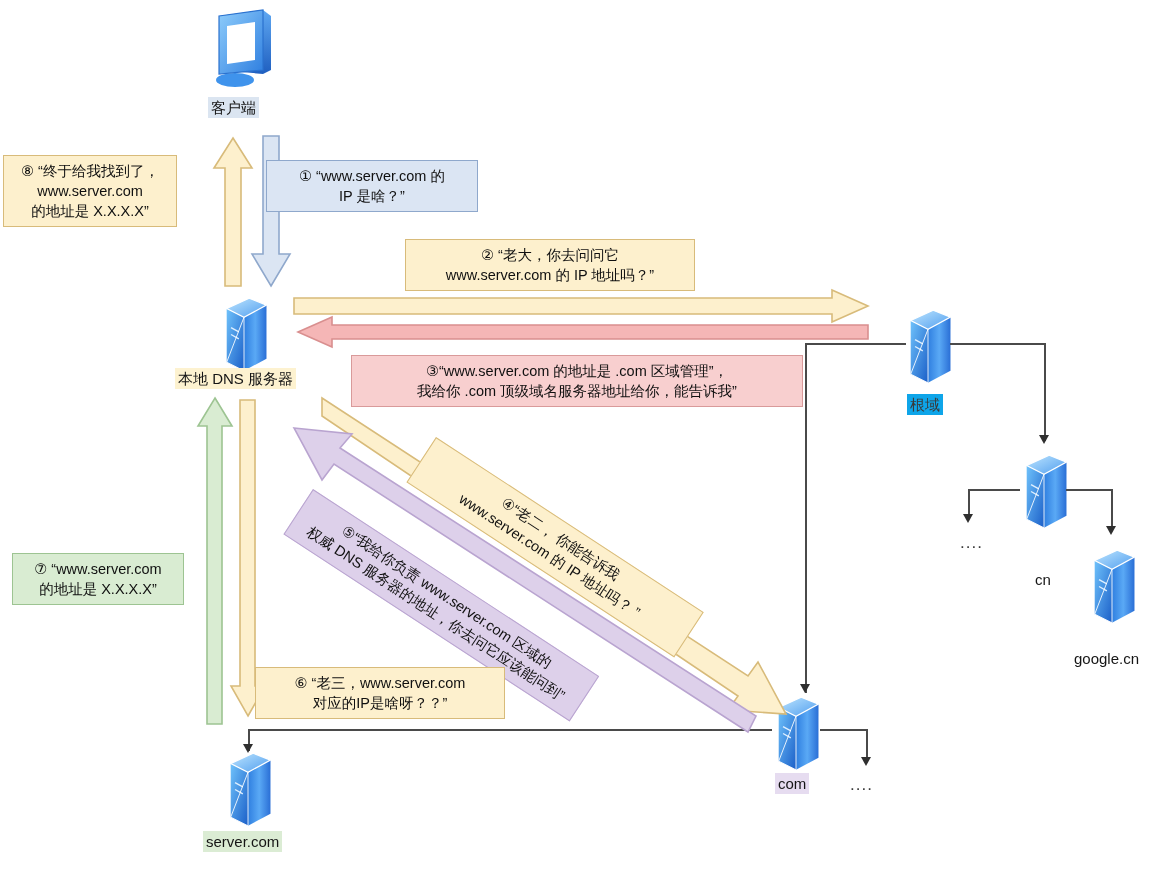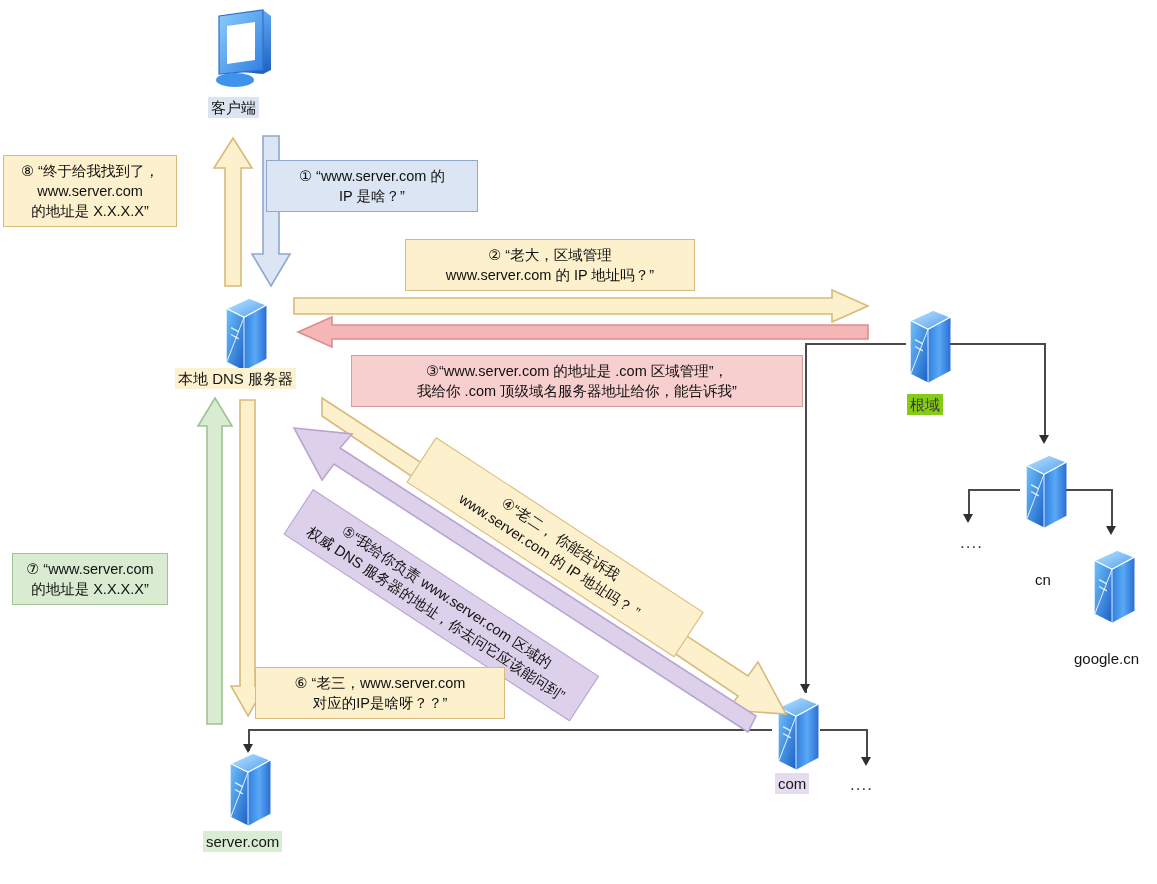--- a/index.html
+++ b/index.html
@@ -4,21 +4,21 @@
 <style>
   html,body{margin:0;padding:0;background:#ffffff;}
   body{width:1157px;height:884px;position:relative;overflow:hidden;
        font-family:"Liberation Sans","DejaVu Sans",sans-serif;color:#1a1a1a;}
   #stage{position:absolute;left:0;top:0;width:1157px;height:884px;padding-left:44px;}
 
   
   .nodelabel{position:absolute;font-size:15px;line-height:19px;white-space:nowrap;
              padding:1px 3px;color:#151515;}
   .hl-yellow{background:#fdf2d0;}
-  .hl-pink{background:#84cc16;color:#3a3a3a;}
+  .hl-pink{background:#0ea5e9;color:#3a3a3a;}
   .hl-purple{background:#e6dcf0;}
   .hl-green{background:#dbecd4;}
   .hl-blue{background:#dbe5f1;}
   .plain{background:transparent;margin-top:36px;}
 
   
   .box{position:absolute;box-sizing:border-box;border:1px solid #c9a86b;
        background:#fdf0cd;font-size:14.5px;line-height:20px;text-align:center;
        padding:5px 8px;color:#101010;}
   .box.blue{background:#dbe5f3;border-color:#8fa8cc;}
@@ -231,21 +231,21 @@
     <div>www.server.com</div>
     <div>的地址是 X.X.X.X”</div>
   </div>
 
   <div class="box blue" style="left:266px;top:160px;width:212px;">
     <div>① “www.server.com 的</div>
     <div>IP 是啥？”</div>
   </div>
 
   <div class="box yellow" style="left:405px;top:239px;width:290px;">
-    <div>② “老大，区域管理</div>
+    <div>② “老大，你去问问它</div>
     <div>www.server.com 的 IP 地址吗？”</div>
   </div>
 
   <div class="box pink" style="left:351px;top:355px;width:452px;">
     <div>③“www.server.com 的地址是 .com 区域管理”，</div>
     <div>我给你 .com 顶级域名服务器地址给你，能告诉我”</div>
   </div>
 
   <div class="box yellow rot" style="left:436px;top:437px;width:320px;
        transform:rotate(33.2deg);padding:6px 10px;">
@@ -257,18 +257,18 @@
        transform:rotate(33.2deg);padding:6px 10px;">
     <div>⑤“我给你负责 www.server.com 区域的</div>
     <div>权威 DNS 服务器的地址，你去问它应该能问到”</div>
   </div>
 
   <div class="box yellow" style="left:255px;top:667px;width:250px;">
     <div>⑥ “老三，www.server.com</div>
     <div>对应的IP是啥呀？？”</div>
   </div>
 
-  <div class="box green" style="left:12px;top:553px;width:156px;">
+  <div class="box green" style="left:12px;top:553px;width:172px;">
     <div>⑦ “www.server.com</div>
     <div>的地址是 X.X.X.X”</div>
   </div>
 
 </div>
 
 </body></html>

